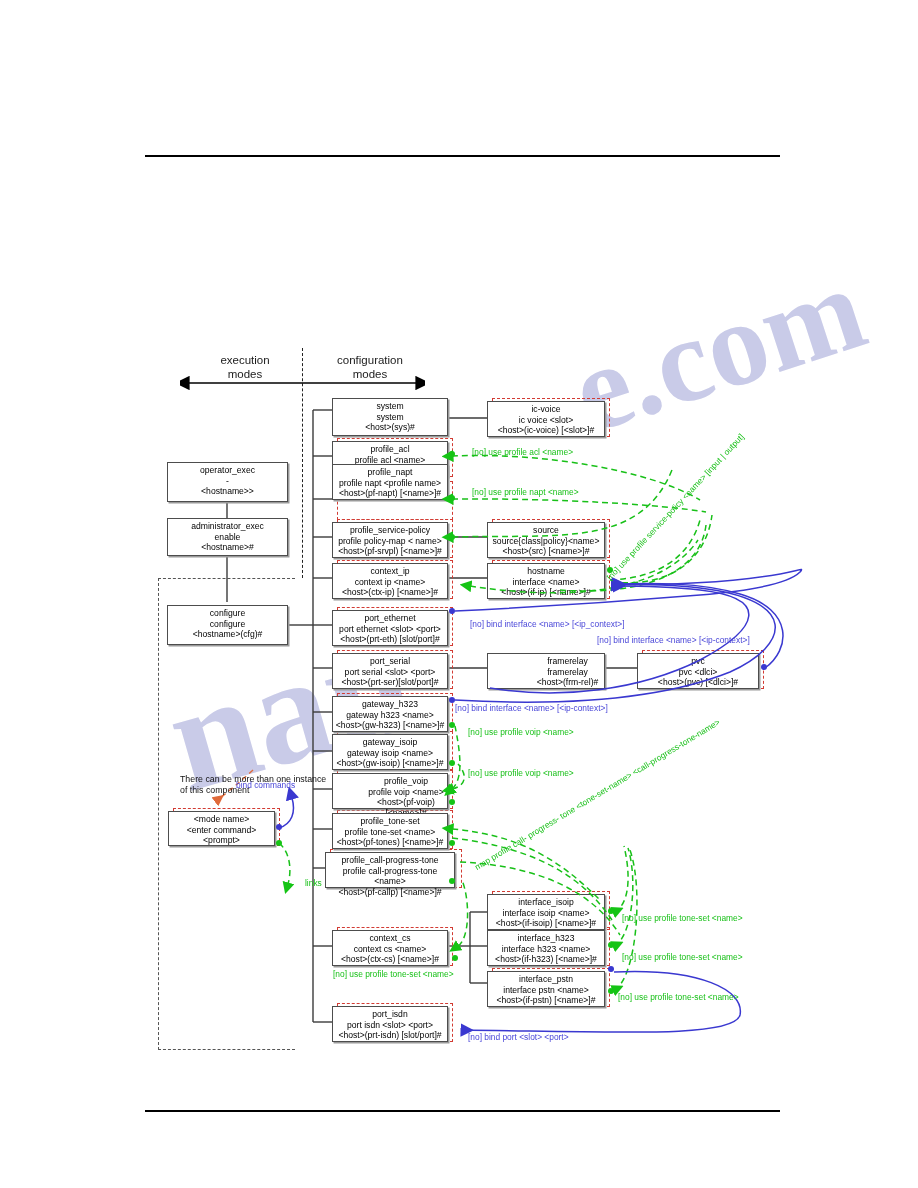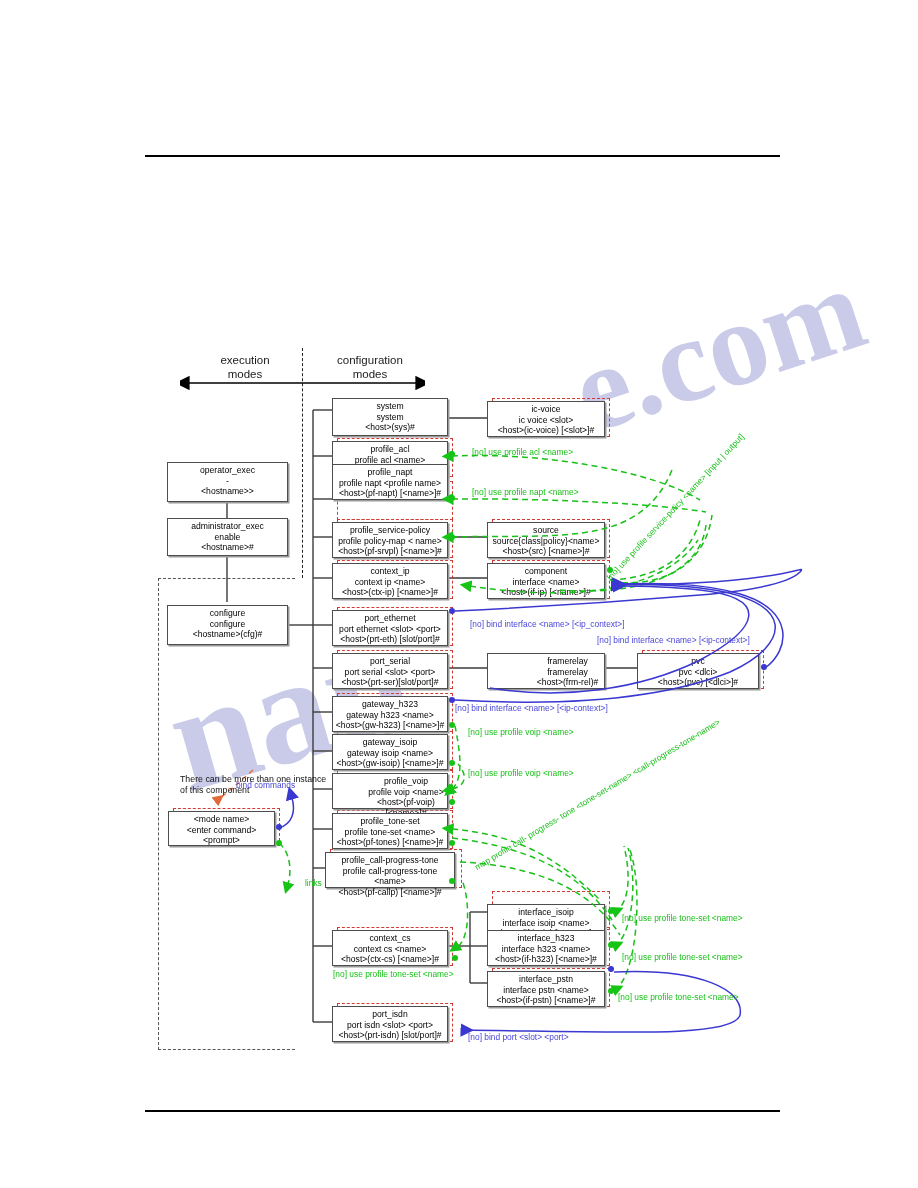--- a/index.html
+++ b/index.html
@@ -376,40 +376,40 @@
 
   <div class="multi" style="left:492px;top:519px;width:118px;height:39px;"></div>
   <div class="box" style="left:487px;top:522px;width:118px;height:36px;">
     <div class="l1">source</div>
     <div class="l2">source{class|policy}&lt;name&gt;</div>
     <div class="l3">&lt;host&gt;(src) [&lt;name&gt;]#</div>
   </div>
 
   <div class="multi" style="left:492px;top:560px;width:118px;height:39px;"></div>
   <div class="box" style="left:487px;top:563px;width:118px;height:36px;">
-    <div class="l1">component</div>
+    <div class="l1">hostname</div>
     <div class="l2">interface &lt;name&gt;</div>
     <div class="l3">&lt;host&gt;(if-ip) [&lt;name&gt;]#</div>
   </div>
 
   <div class="box" style="left:487px;top:653px;width:118px;height:36px;padding-left:43px;">
     <div class="l1">framerelay</div>
     <div class="l2">framerelay</div>
     <div class="l3">&lt;host&gt;(frm-rel)#</div>
   </div>
 
   <div class="multi" style="left:642px;top:650px;width:122px;height:39px;"></div>
   <div class="box" style="left:637px;top:653px;width:122px;height:36px;">
     <div class="l1">pvc</div>
     <div class="l2">pvc &lt;dlci&gt;</div>
     <div class="l3">&lt;host&gt;(pvc) [&lt;dlci&gt;]#</div>
   </div>
 
   <div class="multi" style="left:492px;top:891px;width:118px;height:39px;"></div>
-  <div class="box" style="left:487px;top:894px;width:118px;height:36px;margin-top:10px;">
+  <div class="box" style="left:487px;top:894px;width:118px;height:36px;">
     <div class="l1">interface_isoip</div>
     <div class="l2">interface isoip &lt;name&gt;</div>
     <div class="l3">&lt;host&gt;(if-isoip) [&lt;name&gt;]#</div>
   </div>
 
   <div class="multi" style="left:492px;top:927px;width:118px;height:39px;"></div>
   <div class="box" style="left:487px;top:930px;width:118px;height:36px;">
     <div class="l1">interface_h323</div>
     <div class="l2">interface h323 &lt;name&gt;</div>
     <div class="l3">&lt;host&gt;(if-h323) [&lt;name&gt;]#</div>

